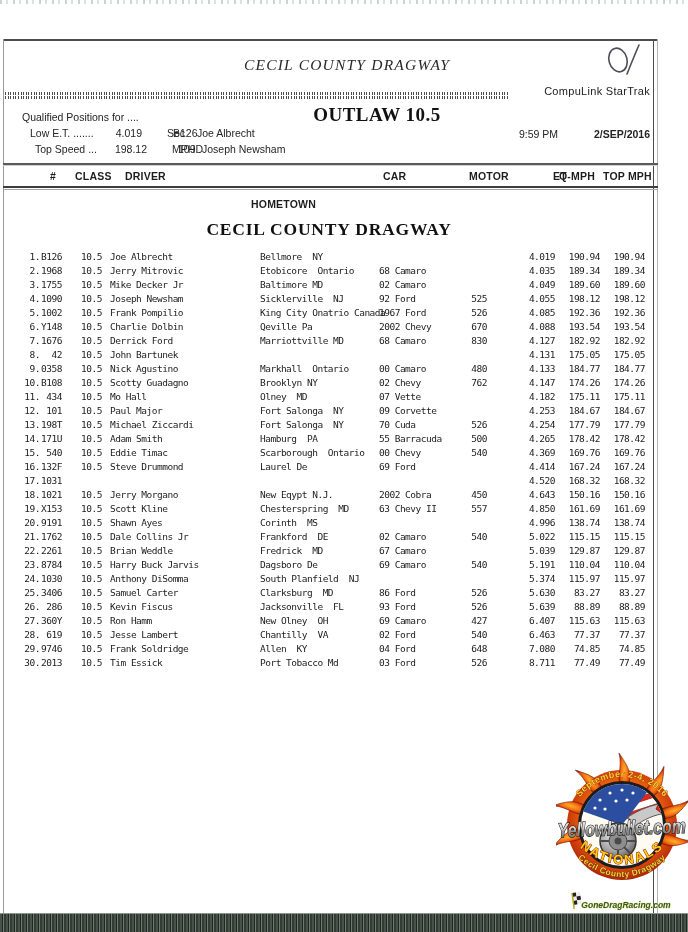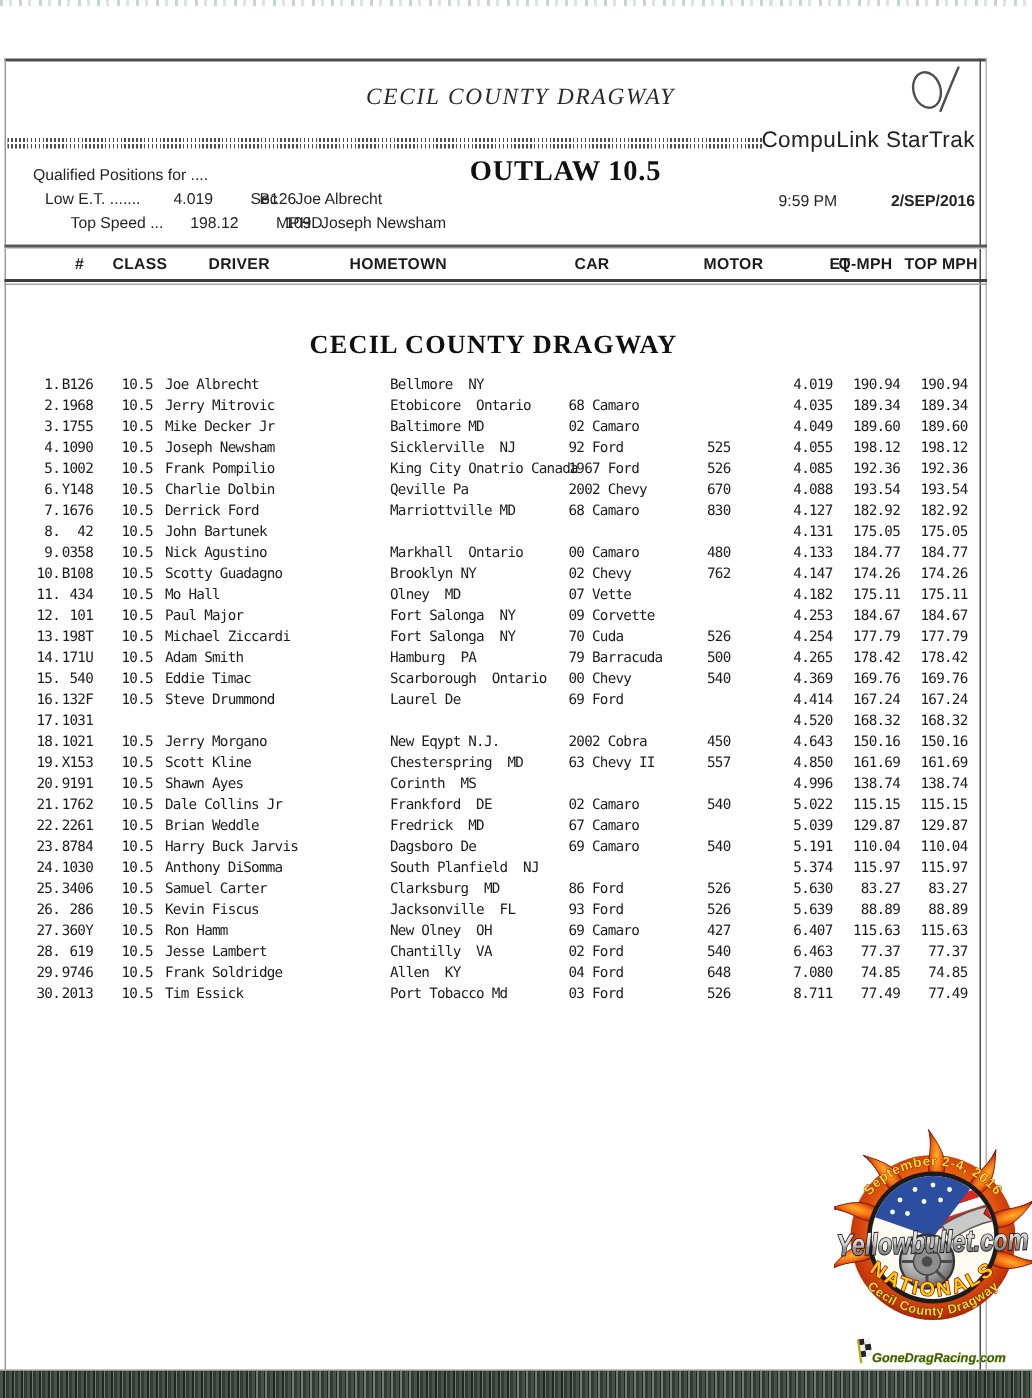--- a/index.html
+++ b/index.html
@@ -37,21 +37,21 @@
     font-size:15.5px;letter-spacing:1.2px;color:#2a2a2a;padding-left:18px;
   }
   .dotline{
     left:5px;top:92px;width:503px;height:7px;
     background:
       linear-gradient(#fff0 0 3px,#ffffff 3px 4px,#fff0 4px 7px),
       repeating-linear-gradient(90deg, rgba(45,45,45,.85) 0 1px, rgba(0,0,0,0) 1px 2.6px);
   }
   .compulink{
     left:500px;top:85px;width:150px;text-align:right;
-    font-size:15px;color:#222;letter-spacing:.3px;
+    font-size:11px;color:#222;letter-spacing:.3px;
   }
   .event-class{
     left:3px;top:104px;width:652px;text-align:center;padding-left:48px;
     font-family:"Liberation Serif", serif;font-weight:bold;font-size:19px;
     letter-spacing:.5px;color:#111;
   }
   .small{font-size:10.5px;color:#242424;}
   .qual-label{left:22px;top:111px;}
   .stat-row{height:13px;}
   .stat-label{left:30px;white-space:pre;}
@@ -119,38 +119,38 @@
 
 <div class="abs small qual-label">Qualified Positions for ....</div>
 
 <div class="abs small stat-row r-low" style="left:0;width:688px;">
   <span class="abs stat-label">Low E.T. .......</span>
   <span class="abs stat-value">4.019</span>
   <span class="abs stat-unit">Sec</span>
   <span class="abs stat-car">B126</span>
   <span class="abs stat-driver">Joe Albrecht</span>
 </div>
-<div class="abs small stat-row r-top" style="left:17px;width:572px;">
+<div class="abs small stat-row r-top" style="left:5px;width:572px;">
   <span class="abs stat-label">Top Speed ...</span>
   <span class="abs stat-value">198.12</span>
   <span class="abs stat-unit">MPH</span>
   <span class="abs stat-car">109D</span>
   <span class="abs stat-driver">Joseph Newsham</span>
 </div>
 
 <div class="abs small print-time">9:59 PM</div>
 <div class="abs small print-date">2/SEP/2016</div>
 
 <div class="abs rule1"></div>
 
 <div>
   <span class="abs colhead" style="left:50px;">#</span>
   <span class="abs colhead" style="left:75px;">CLASS</span>
-  <span class="abs colhead" style="left:111px;padding-left:28px;">DRIVER</span>
-  <span class="abs colhead" style="left:233px;">HOMETOWN</span>
+  <span class="abs colhead" style="left:97px;padding-left:28px;">DRIVER</span>
+  <span class="abs colhead" style="left:251px;margin-top:28px;">HOMETOWN</span>
   <span class="abs colhead" style="left:383px;">CAR</span>
   <span class="abs colhead" style="left:469px;">MOTOR</span>
   <span class="abs colhead" style="left:533px;padding-left:20px;">ET</span>
   <span class="abs colhead" style="left:559px;">Q-MPH</span>
   <span class="abs colhead" style="left:603px;">TOP MPH</span>
 </div>
 
 <div class="abs rule2"></div>
 
 <div class="abs section-heading">CECIL COUNTY DRAGWAY</div>
@@ -311,21 +311,21 @@
       <span class="c c-et">4.254</span>
       <span class="c c-qmph">177.79</span>
       <span class="c c-top">177.79</span>
     </div>
     <div class="trow">
       <span class="c c-pos">14.</span>
       <span class="c c-num">171U</span>
       <span class="c c-cls">10.5</span>
       <span class="c c-driver">Adam Smith</span>
       <span class="c c-hometown">Hamburg  PA</span>
-      <span class="c c-car">79 Barracuda</span>
+      <span class="c c-car">55 Barracuda</span>
       <span class="c c-motor">500</span>
       <span class="c c-et">4.265</span>
       <span class="c c-qmph">178.42</span>
       <span class="c c-top">178.42</span>
     </div>
     <div class="trow">
       <span class="c c-pos">15.</span>
       <span class="c c-num">540</span>
       <span class="c c-cls">10.5</span>
       <span class="c c-driver">Eddie Timac</span>

